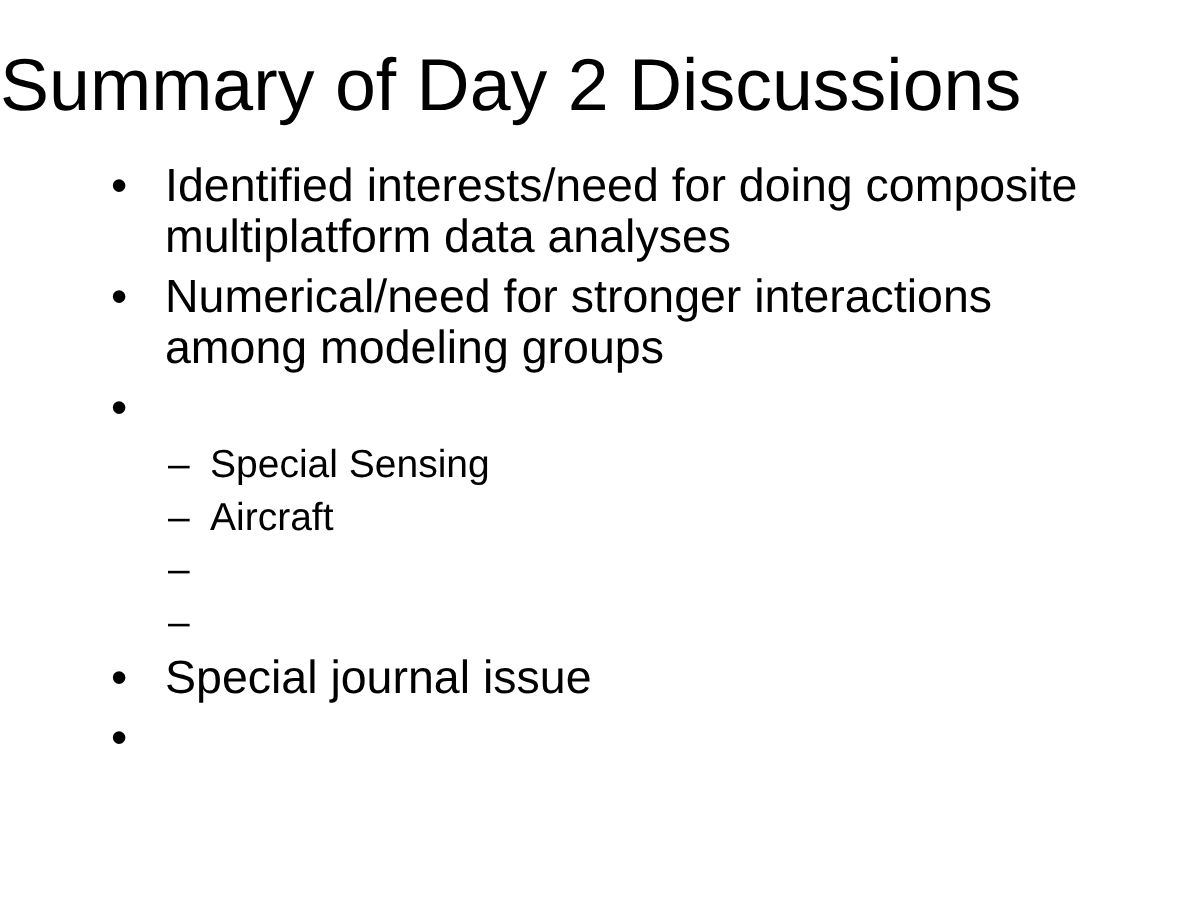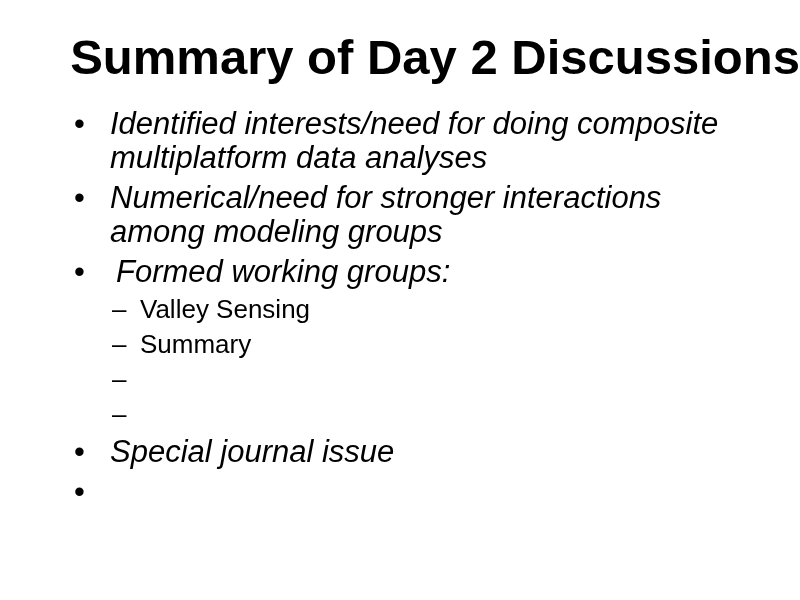--- a/index.html
+++ b/index.html
@@ -10,34 +10,34 @@
     background: #ffffff;
     color: #000000;
     font-family: "Liberation Sans", sans-serif;
     overflow: hidden;
   }
   .title {
     margin: 0;
     padding-top: 29px;
     font-size: 49px;
     line-height: 56px;
-    font-weight: 700;
-    text-align: right;
+    font-weight: 400;
+    text-align: left;
     white-space: nowrap;
   }
   .content { margin-top: 22px; }
   .item { display: flex; align-items: flex-start; }
   .item.l1 {
     font-size: 31px;
     line-height: 34px;
     margin-bottom: 6px;
     padding-left: 74px;
   }
   .item.l1 .marker { flex: none; width: 36px; }
-  .item.l1 .text { width: 612px; font-style: italic; }
+  .item.l1 .text { width: 612px; }
   .item.l2 {
     font-size: 26px;
     line-height: 29px;
     margin-bottom: 6px;
     padding-left: 112px;
   }
   .item.l2 .marker { flex: none; width: 28px; }
   .item.l2 .text { width: 585px; }
   .item.pad-sm .text { padding-left: 6px; }
 </style>
@@ -54,31 +54,30 @@
       <span class="text">Identified interests/need for doing composite multiplatform data analyses</span>
     </div>
 
     <div class="item l1">
       <span class="marker">•</span>
       <span class="text">Numerical/need for stronger interactions among modeling groups</span>
     </div>
 
     <div class="item l1 pad-sm">
       <span class="marker">•</span>
-      <span class="text">Formed working groups:</span>
     </div>
 
     <div class="item l2">
       <span class="marker">–</span>
-      <span class="text">Valley Sensing</span>
+      <span class="text">Special Sensing</span>
     </div>
 
     <div class="item l2">
       <span class="marker">–</span>
-      <span class="text">Summary</span>
+      <span class="text">Aircraft</span>
     </div>
 
     <div class="item l2">
       <span class="marker">–</span>
     </div>
 
     <div class="item l2">
       <span class="marker">–</span>
     </div>
 

